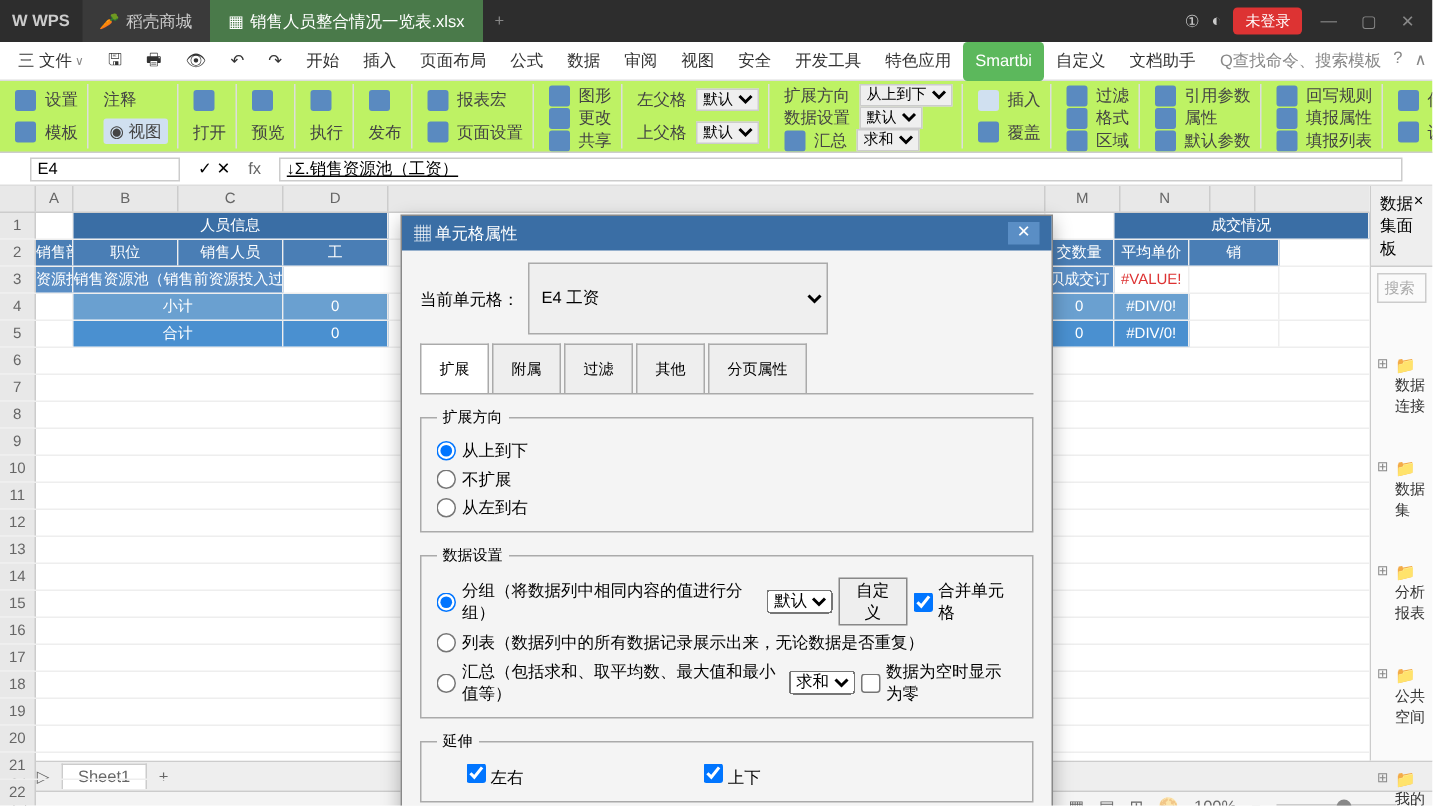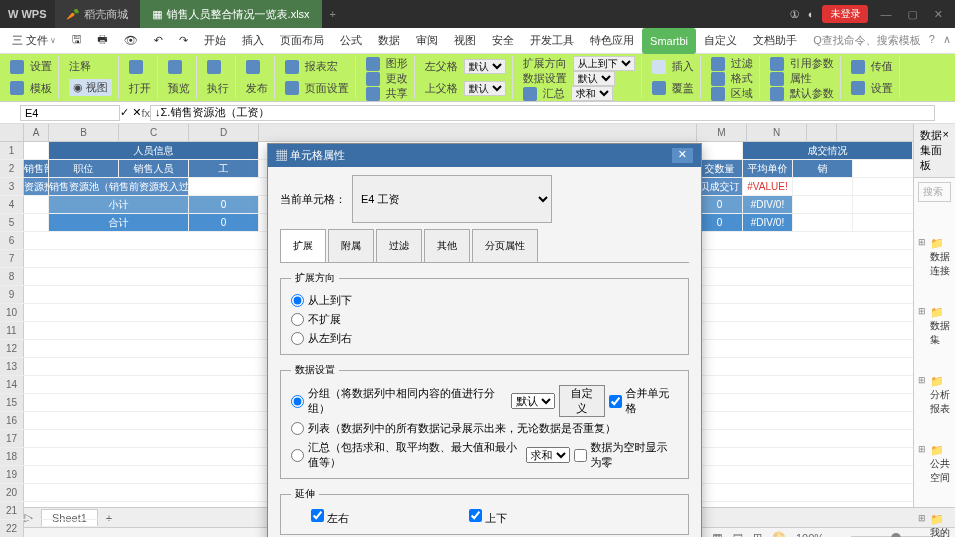--- a/index.html
+++ b/index.html
@@ -25,21 +25,21 @@
 
 
 .ribbon { height: 48px; background: #bef264; border-bottom: 1px solid #ccc; display: flex; padding: 2px 4px; gap: 4px; overflow: hidden; }
 .ribbon .grp { border-right: 1px solid #ddd; display: flex; flex-direction: column; justify-content: space-around; padding: 0 6px; font-size: 10px; color: #444; }
 .ribbon .grp .row { display: flex; gap: 6px; align-items: center; white-space: nowrap; }
 .ribbon .ico { width: 14px; height: 14px; display: inline-block; background: #5a8ac0; border-radius: 2px; }
 .ribbon .active { background: #d0e0f0; padding: 1px 4px; border-radius: 2px; }
 .ribbon select { font-size: 10px; border: 1px solid #ccc; }
 
 
-.fbar { height: 22px; background: #fff; border-bottom: 1px solid #ddd; display: flex; align-items: center; padding: 0 20px; gap: 0; }
+.fbar { height: 22px; background: #fff; border-bottom: 1px solid #ddd; display: flex; align-items: center; padding: 0 20px; gap: 12px; }
 .fbar input { border: 1px solid #ccc; padding: 1px 4px; font-size: 11px; }
 .fbar .cell { width: 100px; }
 .fbar .fx { color: #666; }
 
 
 .main { display: flex; height: 383px; }
 .sheet { flex: 1; position: relative; background: #fff; }
 .colhead { display: flex; height: 18px; background: #e8e8e8; border-bottom: 1px solid #ccc; }
 .colhead .c { border-right: 1px solid #ccc; text-align: center; color: #666; font-size: 10px; line-height: 18px; }
 .colhead .rn { width: 24px; }
@@ -276,35 +276,49 @@
         <span>属性</span>
       </div>
     <div class="row">
         <span class="ico"></span>
         <span>默认参数</span>
       </div>
   </div>
   <div class="grp">
     <div class="row">
         <span class="ico"></span>
+        <span>回写规则</span>
+      </div>
+    <div class="row">
+        <span class="ico"></span>
+        <span>填报属性</span>
+      </div>
+    <div class="row">
+        <span class="ico"></span>
+        <span>填报列表</span>
+      </div>
+  </div>
+  <div class="grp">
+    <div class="row">
+        <span class="ico"></span>
         <span>传值</span>
       </div>
     <div class="row">
         <span class="ico"></span>
         <span>设置</span>
       </div>
   </div>
 
 </div>
 
 <div class="fbar">
   <input class="cell" value="E4" style="">
   <span>✓ ✕</span>
   <span class="fx">fx</span>
-  <input style="flex: 1 1 0%;" value="↓Σ.销售资源池（工资）">
+  <input style="flex: 1 1 0%; text-decoration: underline;" value="↓Σ.销售资源池（工资）">
 </div>
 
 <div class="main">
   <div class="sheet">
     <div class="colhead">
       <div class="c rn"></div>
       <div class="c" style="width:25px">A</div>
       <div class="c" style="width:70px">B</div>
       <div class="c" style="width:70px">C</div>
       <div class="c" style="width:70px">D</div>

